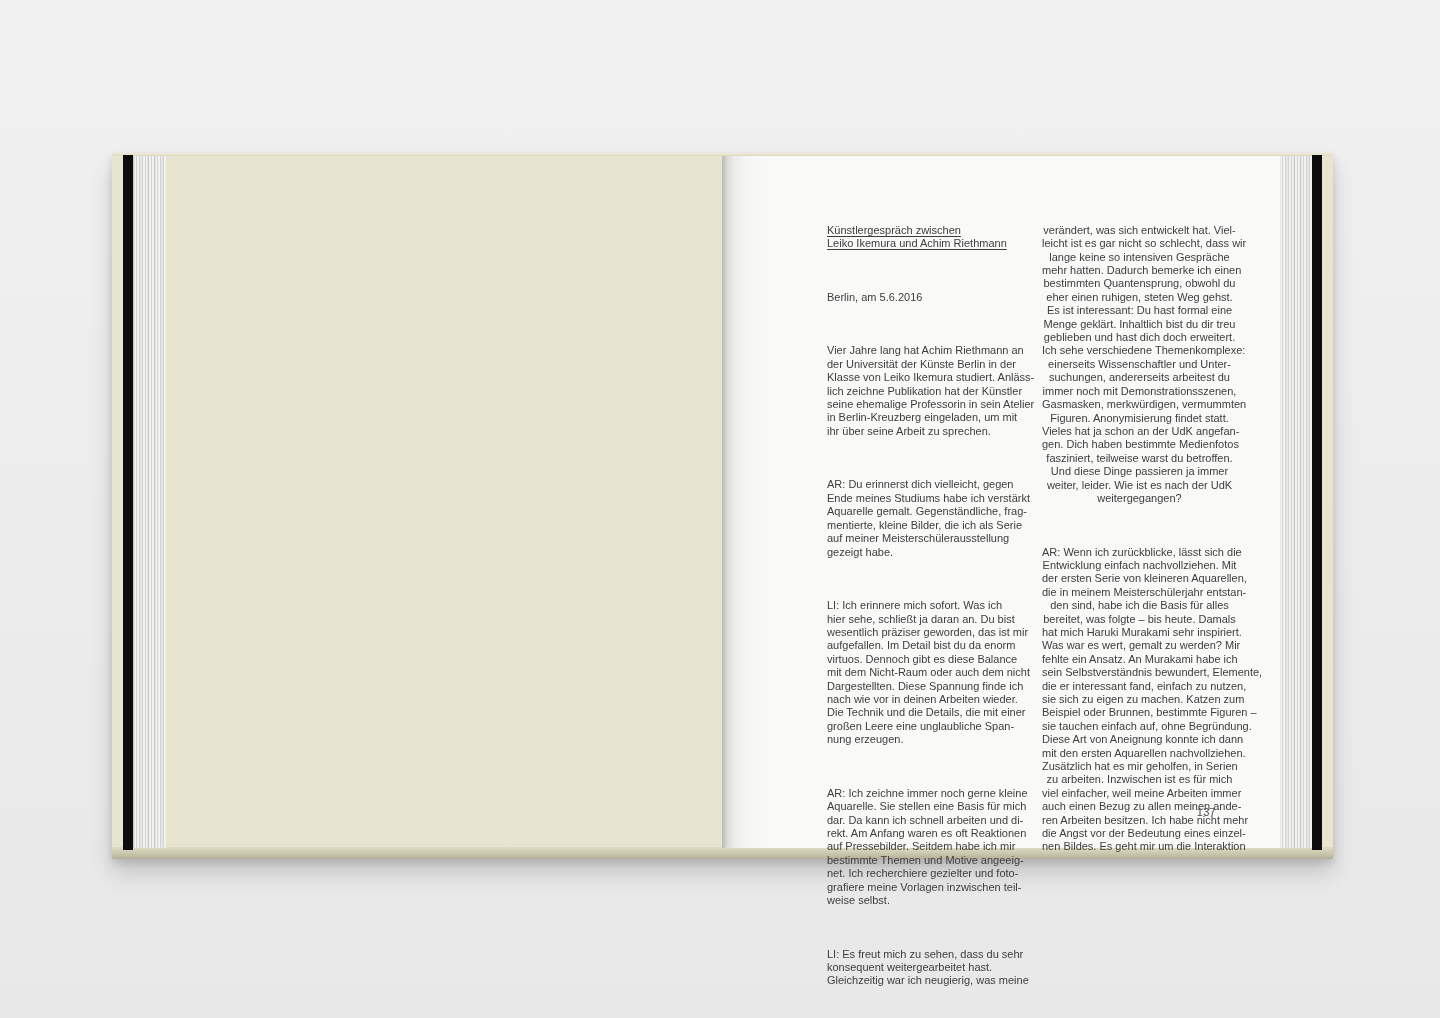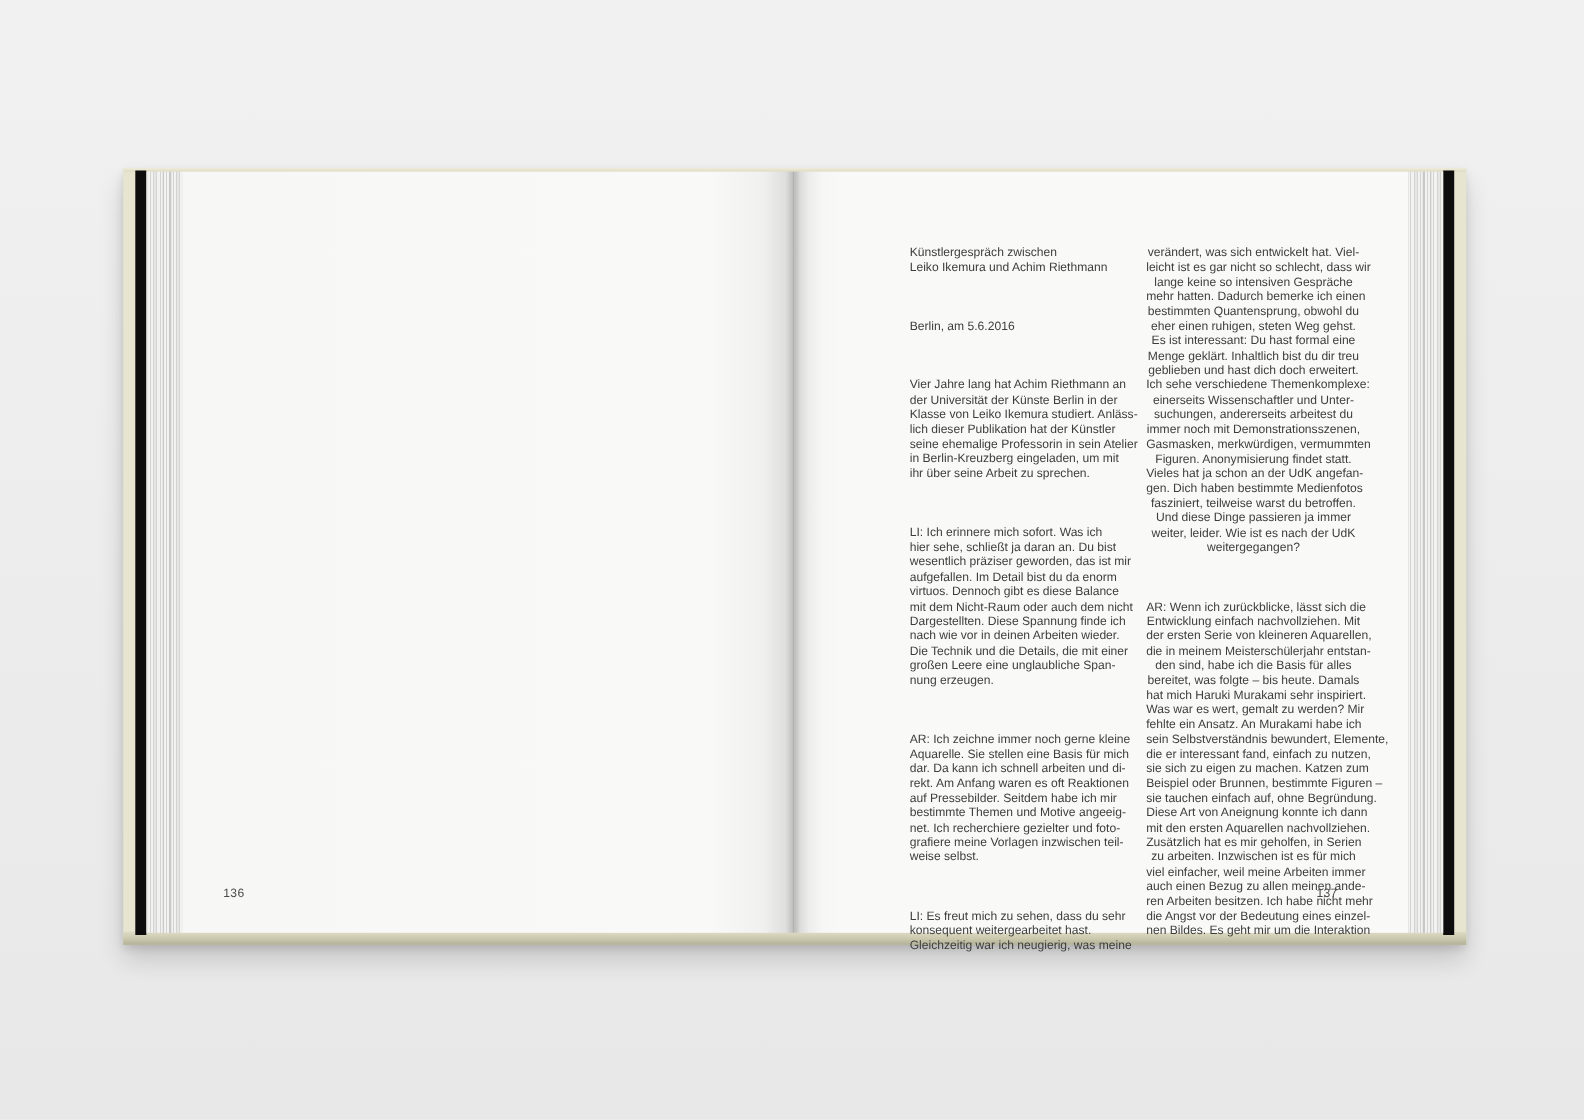--- a/index.html
+++ b/index.html
@@ -87,20 +87,21 @@
     top: 41px;
     font-size: 11px;
     line-height: 13.4px;
     color: #3d3d3d;
     white-space: pre;
   }
   .col1 { left: 105px; width: 195px; }
   .col2 { left: 320px; width: 195px; text-align: center; }
   .block { margin: 0 0 13.4px 0; }
   .title-block {
+    text-decoration: underline;
     text-underline-offset: 2px;
   }
   .pagenum {
     position: absolute;
     top: 650px;
     font-size: 11px;
     color: #4a4a4a;
     letter-spacing: 0.3px;
   }
   .page.left .pagenum { left: 37px; }
@@ -114,37 +115,40 @@
 
     <div class="cover-top-edge"></div>
     <div class="cover-bottom-edge"></div>
 
     <div class="stripe-black left"></div>
     <div class="stripe-black right"></div>
 
     <div class="page-edges left"></div>
     <div class="page-edges right"></div>
 
-    <div class="page left">
-      <div class="pagenum">136</div>
-    </div>
 
     <div class="page right">
 
       <div class="col col1">
         <div class="block title-block">Künstlergespräch zwischen
 Leiko Ikemura und Achim Riethmann</div>
         <div class="block">Berlin, am 5.6.2016</div>
         <div class="block">Vier Jahre lang hat Achim Riethmann an
 der Universität der Künste Berlin in der
 Klasse von Leiko Ikemura studiert. Anläss-
-lich dieser Publikation hat der Künstler
+lich zeichne Publikation hat der Künstler
 seine ehemalige Professorin in sein Atelier
 in Berlin-Kreuzberg eingeladen, um mit
 ihr über seine Arbeit zu sprechen.</div>
+        <div class="block">AR: Du erinnerst dich vielleicht, gegen
+Ende meines Studiums habe ich verstärkt
+Aquarelle gemalt. Gegenständliche, frag-
+mentierte, kleine Bilder, die ich als Serie
+auf meiner Meisterschülerausstellung
+gezeigt habe.</div>
         <div class="block">LI: Ich erinnere mich sofort. Was ich
 hier sehe, schließt ja daran an. Du bist
 wesentlich präziser geworden, das ist mir
 aufgefallen. Im Detail bist du da enorm
 virtuos. Dennoch gibt es diese Balance
 mit dem Nicht-Raum oder auch dem nicht
 Dargestellten. Diese Spannung finde ich
 nach wie vor in deinen Arbeiten wieder.
 Die Technik und die Details, die mit einer
 großen Leere eine unglaubliche Span-

